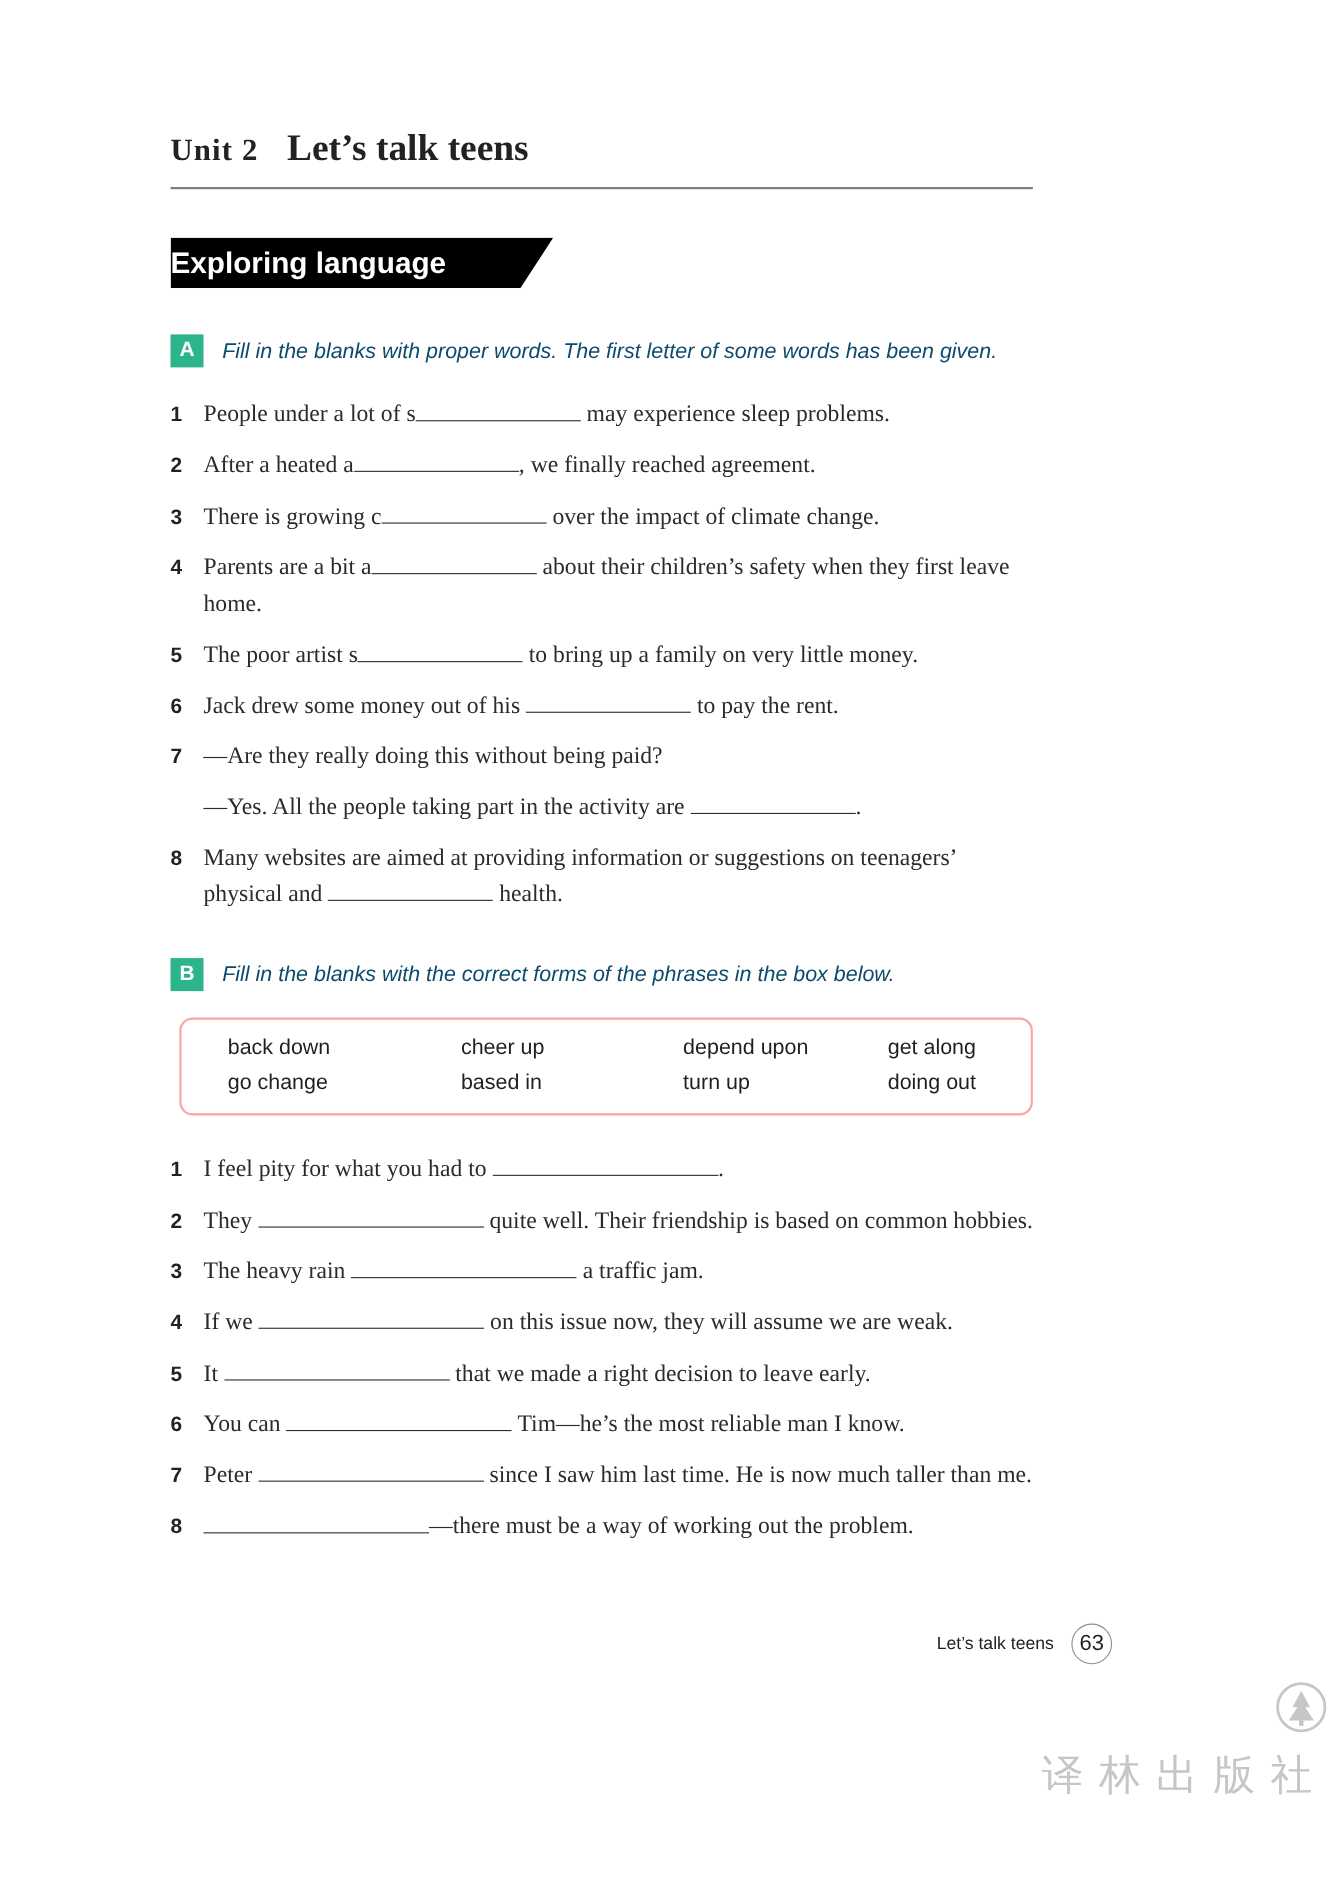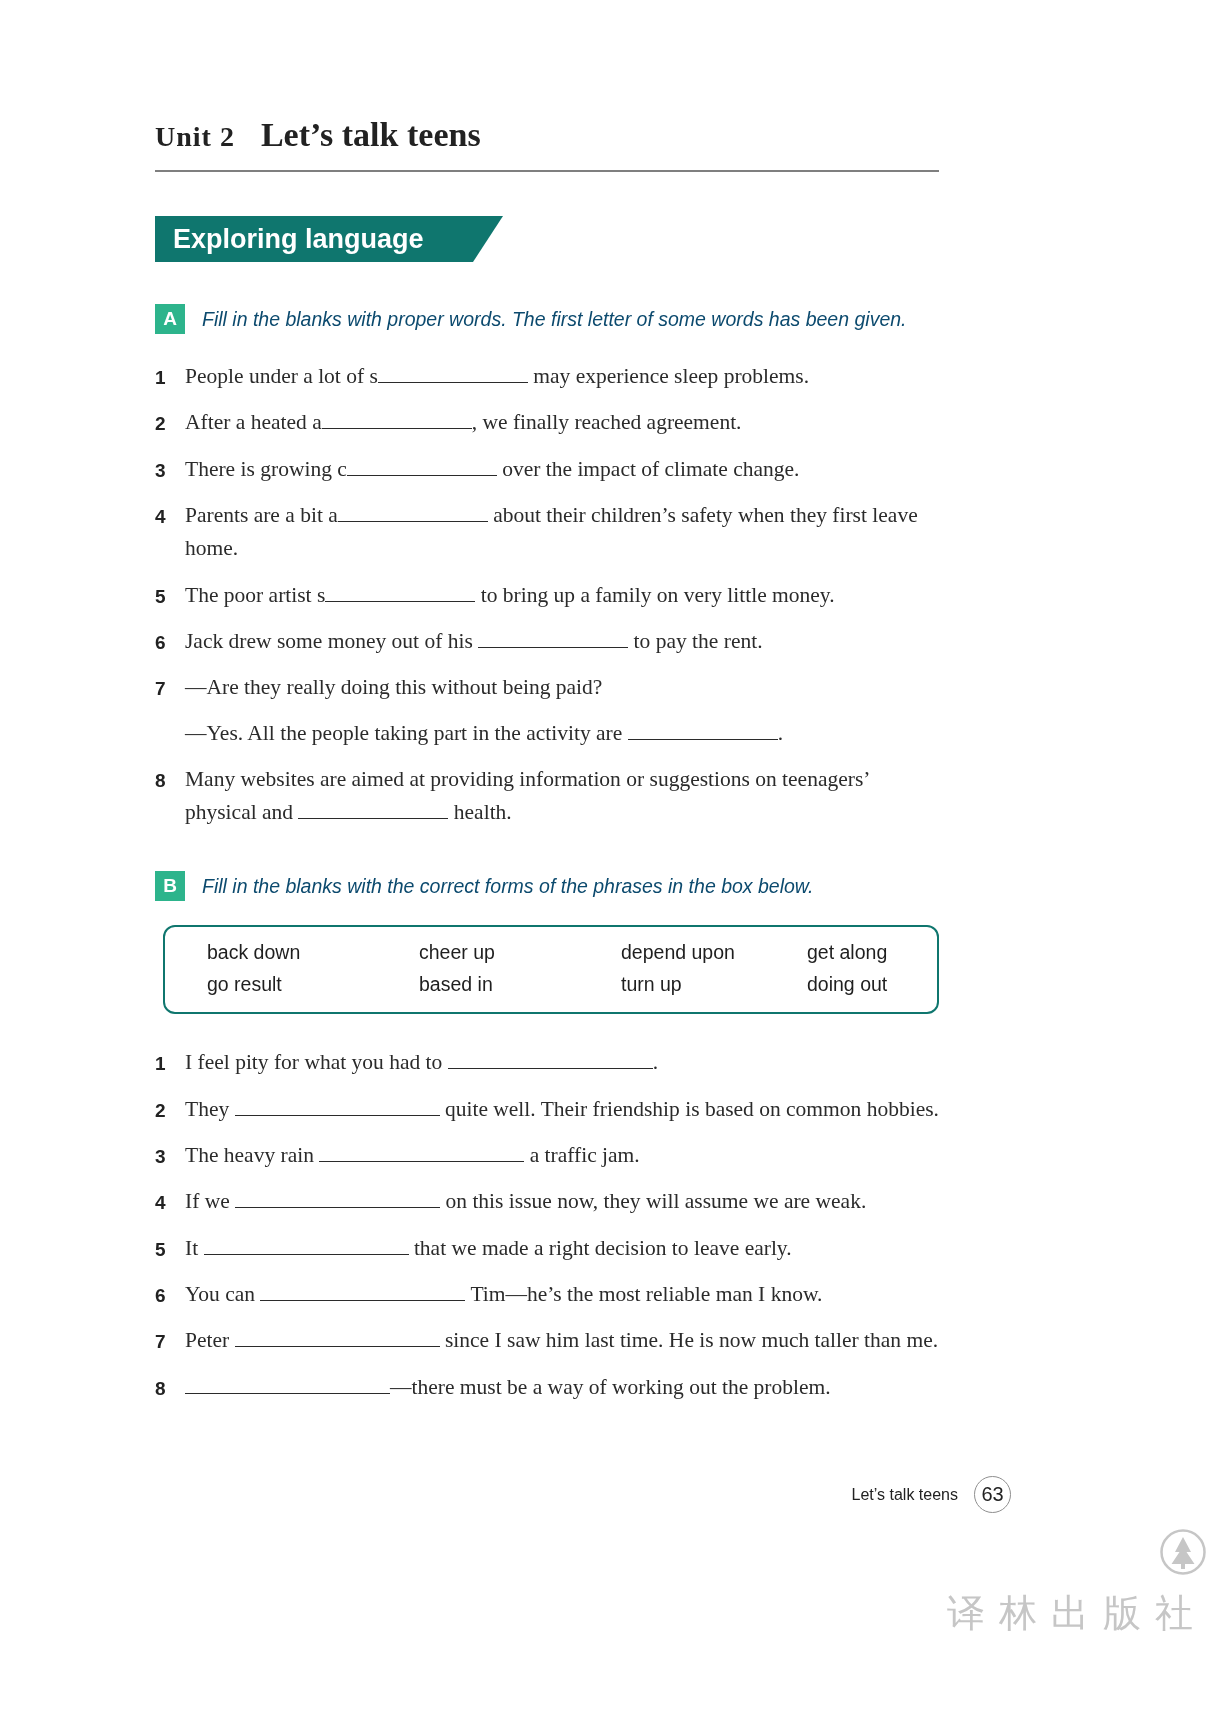--- a/index.html
+++ b/index.html
@@ -17,26 +17,25 @@
   
   .title-row { display: flex; align-items: baseline; gap: 26px; }
   .unit-label { font-size: 28px; font-weight: bold; letter-spacing: 1px; color: #222; }
   .unit-title { font-size: 34px; font-weight: bold; color: #222; }
   .title-rule { height: 2px; background: #7f7f7f; margin-top: 16px; width: 100%; }
 
   
   .banner {
     margin-top: 44px;
     width: 348px; height: 46px;
-    background: #0f766e;
+    background: #000000;
     color: #fff;
     font-family: "Liberation Sans", sans-serif;
     font-weight: bold; font-size: 27px;
     line-height: 46px;
-    padding-left: 18px;
     clip-path: polygon(0 0, 100% 0, calc(100% - 30px) 100%, 0 100%);
   }
 
   
   .section-head { display: flex; align-items: center; gap: 17px; margin-top: 42px; }
   .section-label {
     width: 30px; height: 30px; flex: none;
     background: #2db48c; color: #fff;
     font-family: "Liberation Sans", sans-serif;
     font-weight: bold; font-size: 19px;
@@ -61,21 +60,21 @@
     display: inline-block;
     border-bottom: 1.5px solid #2b2b2b;
     height: 4px;
   }
   .exercise-a .blank { width: 150px; }
   .exercise-b .blank { width: 205px; }
 
   
   .phrase-box {
     margin: 24px 0 32px 8px;
-    border: 2px solid #0f766e;
+    border: 2px solid #fca5a5;
     border-radius: 12px;
     padding: 14px 24px 16px 42px;
     display: grid;
     grid-template-columns: 212px 202px 186px auto;
     row-gap: 9px;
     font-family: "Liberation Sans", sans-serif;
     font-size: 19.5px; color: #1f1f1f;
   }
 
   
@@ -178,21 +177,21 @@
   <div class="exercise-b">
     <div class="section-head">
       <span class="section-label">B</span>
       <span class="instruction">Fill in the blanks with the correct forms of the phrases in the box below.</span>
     </div>
     <div class="phrase-box">
         <span>back down</span>
         <span>cheer up</span>
         <span>depend upon</span>
         <span>get along</span>
-        <span>go result</span>
+        <span>go change</span>
         <span>based in</span>
         <span>turn up</span>
         <span>doing out</span>
       </div>
     <div class="items">
         <div class="item">
           <span class="item-num">1</span>
           <div class="item-text">
             <div class="line">I feel pity for what you had to <span class="blank"></span>.</div>
           </div>

